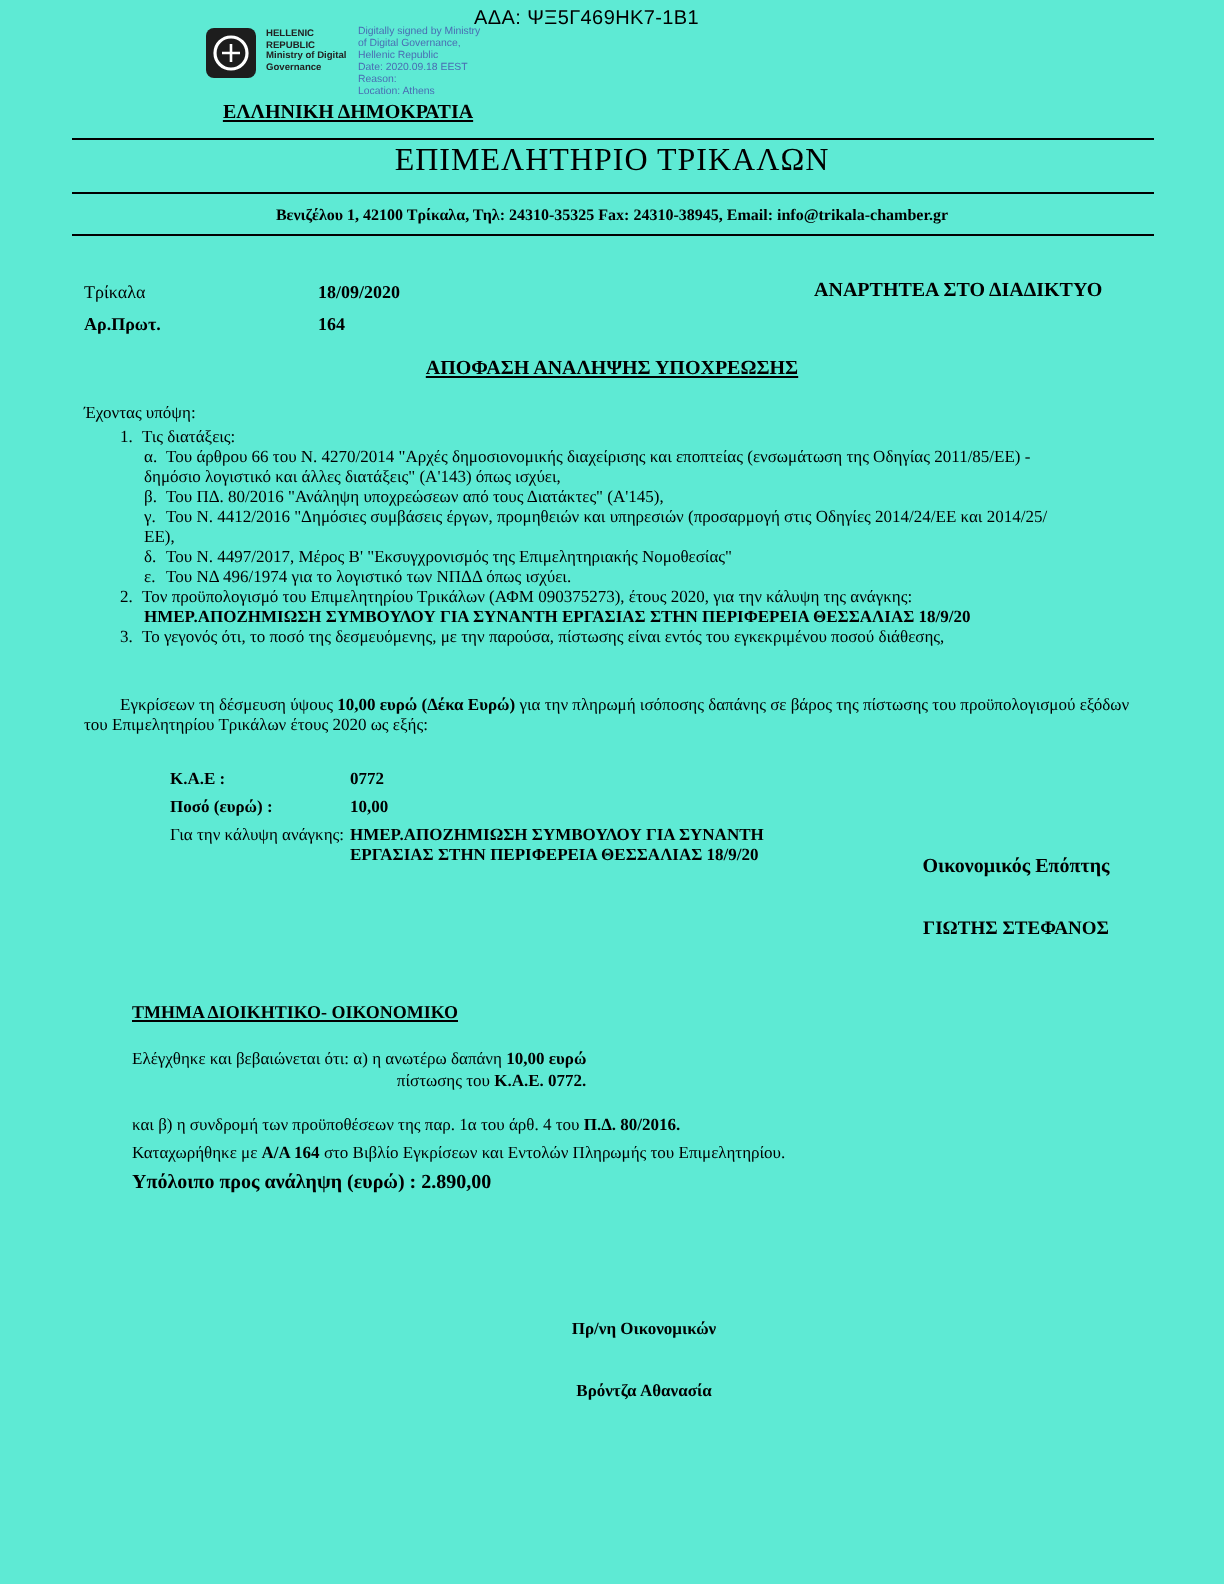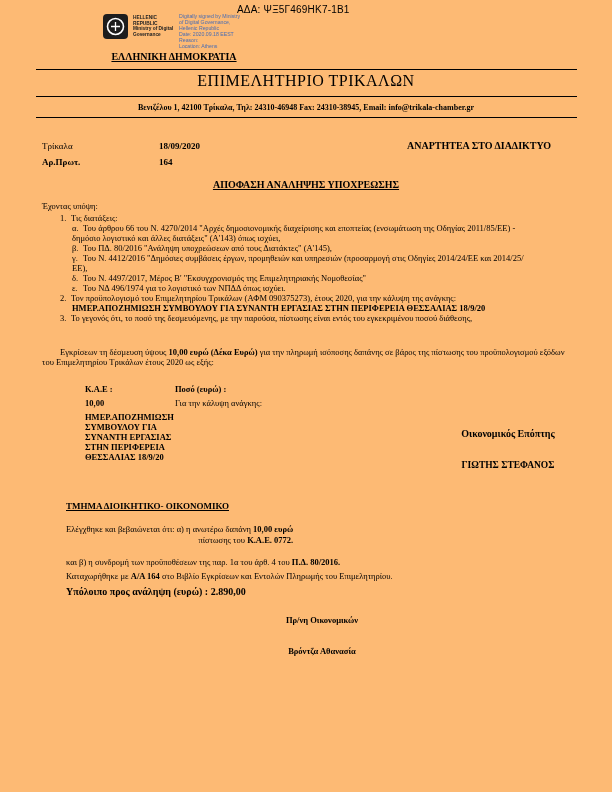--- a/index.html
+++ b/index.html
@@ -1,16 +1,16 @@
 <!DOCTYPE html>
 <html><head>
 <meta charset="utf-8">
 <style>
   html,body{margin:0;padding:0;background:#ffffff;}
-  .page{position:relative;width:612px;height:792px;background:#fdba74;font-family:"Liberation Serif","DejaVu Serif",serif;color:#000;overflow:hidden;}
+  .page{position:relative;width:612px;height:792px;background:#5eead4;font-family:"Liberation Serif","DejaVu Serif",serif;color:#000;overflow:hidden;}
 
   .ada{position:absolute;top:4px;left:237px;font-family:"Liberation Sans","DejaVu Sans",sans-serif;font-size:10px;letter-spacing:.2px;}
 
   .stamp{position:absolute;top:11px;left:102px;display:flex;align-items:flex-start;gap:4px;}
   .stamp .emblem{width:27px;height:30px;flex:none;}
   .ministry-text{font-family:"Liberation Sans","DejaVu Sans",sans-serif;font-size:4.8px;line-height:5.6px;color:#222;width:42px;padding-top:4px;font-weight:bold;}
   .sig-text{font-family:"Liberation Sans","DejaVu Sans",sans-serif;font-size:5.2px;line-height:6px;width:82px;padding-top:2px;}
 
   .republic{position:absolute;top:51px;left:86px;width:176px;text-align:center;font-size:10px;font-weight:bold;text-decoration:underline;}
   .rule{position:absolute;left:36px;width:541px;border-top:1px solid #000;height:0;}
@@ -44,21 +44,21 @@
   .sig-right .t1{font-size:10px;font-weight:bold;}
   .sig-right .t2{font-size:9.5px;font-weight:bold;margin-top:21px;}
 
   .dept-title{position:absolute;top:501px;left:66px;font-size:9px;font-weight:bold;text-decoration:underline;}
   .checks{position:absolute;top:524px;left:66px;font-size:8.5px;line-height:10.5px;white-space:nowrap;text-align:right;}
   .prov{position:absolute;top:557px;left:66px;font-size:8.5px;white-space:nowrap;}
   .reg{position:absolute;top:571px;left:66px;font-size:8.5px;white-space:nowrap;}
   .bal{position:absolute;top:586px;left:66px;font-size:10px;white-space:nowrap;}
 
   .sig-center{position:absolute;top:615px;left:248px;width:148px;text-align:center;}
-  .sig-center .t1{font-size:8.5px;font-weight:bold;}
+  .sig-center .t1{font-size:8.5px;font-weight:bold;margin-top:44px;}
   .sig-center .t2{font-size:8.5px;font-weight:bold;margin-top:21px;}
 </style>
 </head>
 <body>
 
 <div class="page">
 
   <div class="ada">ΑΔΑ: ΨΞ5Γ469ΗΚ7-1Β1</div>
 
   <div class="stamp">
@@ -80,21 +80,21 @@
       <div>Reason:</div>
       <div>Location: Athens</div>
     </div>
   </div>
 
   <div class="republic">ΕΛΛΗΝΙΚΗ ΔΗΜΟΚΡΑΤΙΑ</div>
 
   <div class="rule rule1"></div>
   <div class="chamber">ΕΠΙΜΕΛΗΤΗΡΙΟ ΤΡΙΚΑΛΩΝ</div>
   <div class="rule rule2"></div>
-  <div class="address">Βενιζέλου 1, 42100 Τρίκαλα, Τηλ: 24310-46948 Fax: 24310-38945, Email: info@trikala-chamber.gr</div>
+  <div class="address">Βενιζέλου 1, 42100 Τρίκαλα, Τηλ: 24310-35325 Fax: 24310-38945, Email: info@trikala-chamber.gr</div>
   <div class="rule rule3"></div>
 
   <div class="city">Τρίκαλα</div>
   <div class="date">18/09/2020</div>
   <div class="publish">ΑΝΑΡΤΗΤΕΑ ΣΤΟ ΔΙΑΔΙΚΤΥΟ</div>
   <div class="prot-label">Αρ.Πρωτ.</div>
   <div class="prot-num">164</div>
 
   <div class="doc-title">ΑΠΟΦΑΣΗ ΑΝΑΛΗΨΗΣ ΥΠΟΧΡΕΩΣΗΣ</div>
 
@@ -126,20 +126,21 @@
     <div class="li">
       <span class="num">3.</span><span>Το γεγονός ότι, το ποσό της δεσμευόμενης, με την παρούσα, πίστωσης είναι εντός του εγκεκριμένου ποσού διάθεσης,</span>
     </div>
   </div>
 
 
   <div class="approval"><span>Εγκρίσεων τη δέσμευση ύψους </span><span style="font-weight: bold;">10,00 ευρώ (Δέκα Ευρώ)</span><span> για την πληρωμή ισόποσης δαπάνης σε βάρος της πίστωσης του προϋπολογισμού εξόδων του Επιμελητηρίου Τρικάλων έτους 2020 ως εξής:</span></div>
 
   <div class="alloc">
     <div class="b">Κ.Α.Ε :</div>
+    <div class="b">0772</div>
     <div class="b">Ποσό (ευρώ) :</div>
     <div class="b">10,00</div>
     <div>Για την κάλυψη ανάγκης:</div>
     <div class="b">ΗΜΕΡ.ΑΠΟΖΗΜΙΩΣΗ ΣΥΜΒΟΥΛΟΥ ΓΙΑ ΣΥΝΑΝΤΗ ΕΡΓΑΣΙΑΣ ΣΤΗΝ ΠΕΡΙΦΕΡΕΙΑ ΘΕΣΣΑΛΙΑΣ 18/9/20</div>
   </div>
 
   <div class="sig-right">
     <div class="t1">Οικονομικός Επόπτης</div>
     <div class="t2">ΓΙΩΤΗΣ ΣΤΕΦΑΝΟΣ</div>
   </div>

